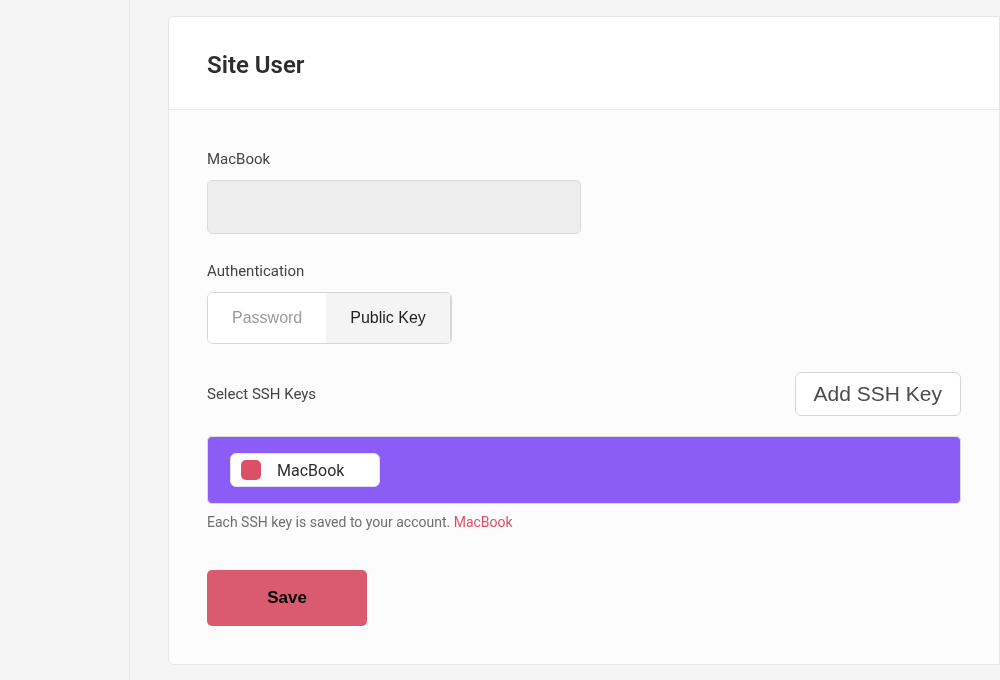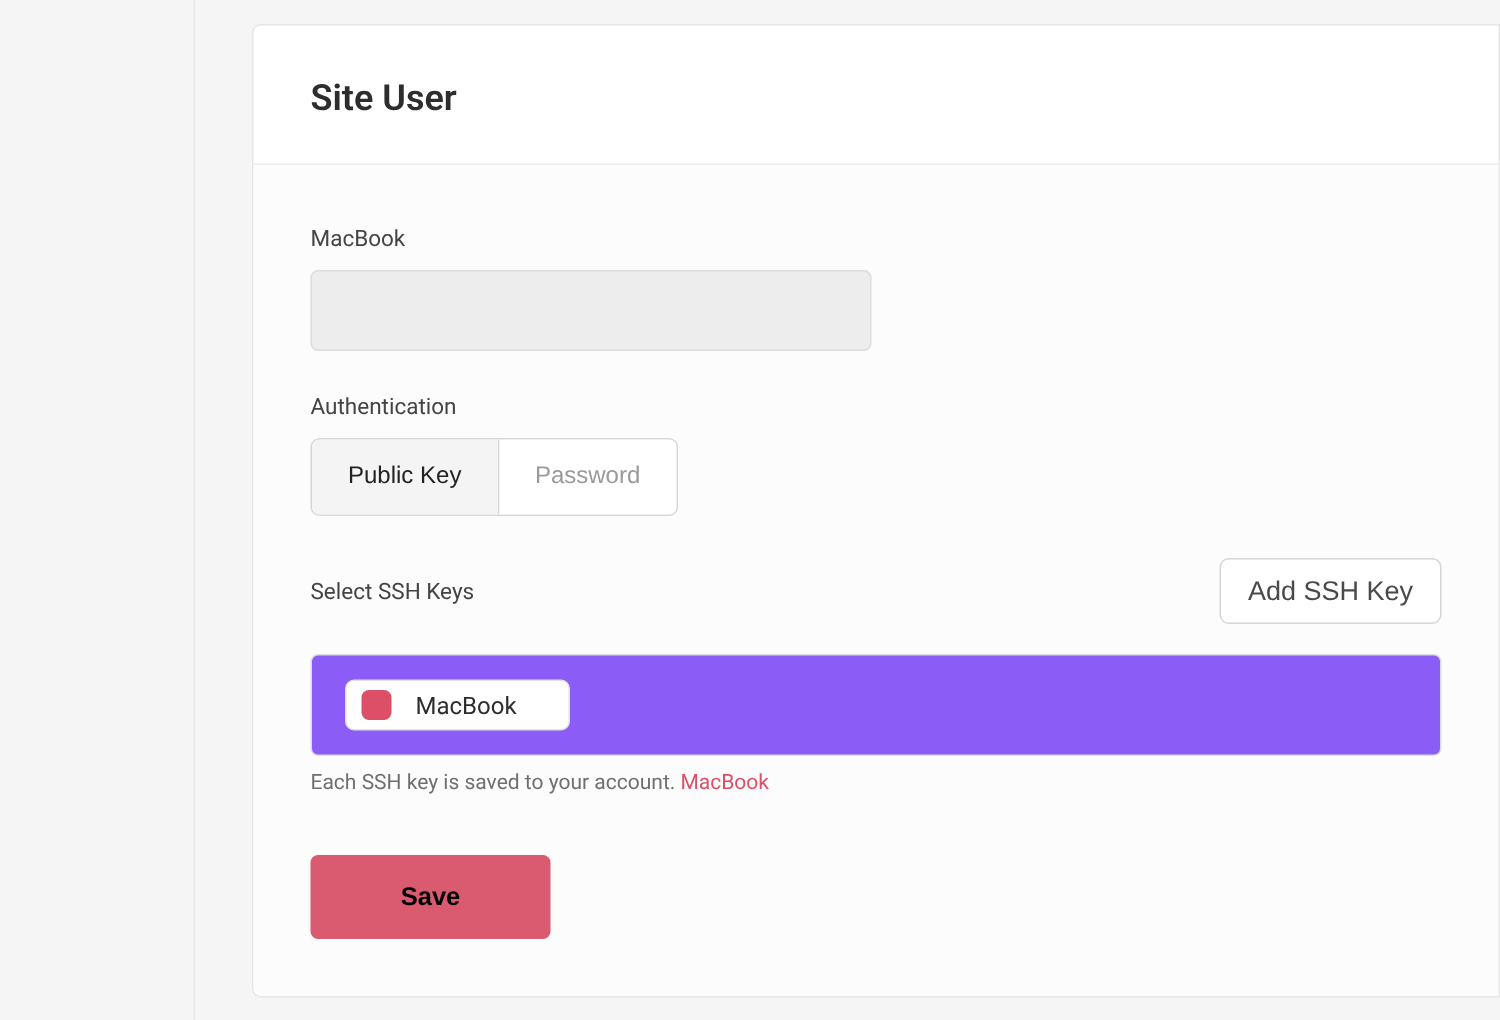--- a/index.html
+++ b/index.html
@@ -99,21 +99,21 @@
     }
     .ssh-row .label {
       margin-bottom: 0;
     }
     .add-key-btn {
       height: 44px;
       padding: 0 18px;
       background: #fff;
       border: 1px solid #d6d6d6;
       border-radius: 6px;
-      font-size: 18px;
+      font-size: 21px;
       color: #4a4a4a;
       cursor: pointer;
       font-weight: 500;
     }
     .ssh-box {
       width: 100%;
       background: #8b5cf6;
       border: 1px solid #dcdcdc;
       border-radius: 5px;
       padding: 16px 22px;
@@ -176,22 +176,22 @@
       <div class="card-body">
 
         <div class="field-group">
           <label class="label">MacBook</label>
           <input type="text" class="text-input" value="" style="">
         </div>
 
         <div class="field-group">
           <label class="label">Authentication</label>
           <div class="seg-control">
+            <button class="seg-btn">Password</button>
             <button class="seg-btn active">Public Key</button>
-            <button class="seg-btn">Password</button>
           </div>
         </div>
 
         <div>
           <div class="ssh-row">
             <span class="label">Select SSH Keys</span>
             <button class="add-key-btn">Add SSH Key</button>
           </div>
 
           <div class="ssh-box">

